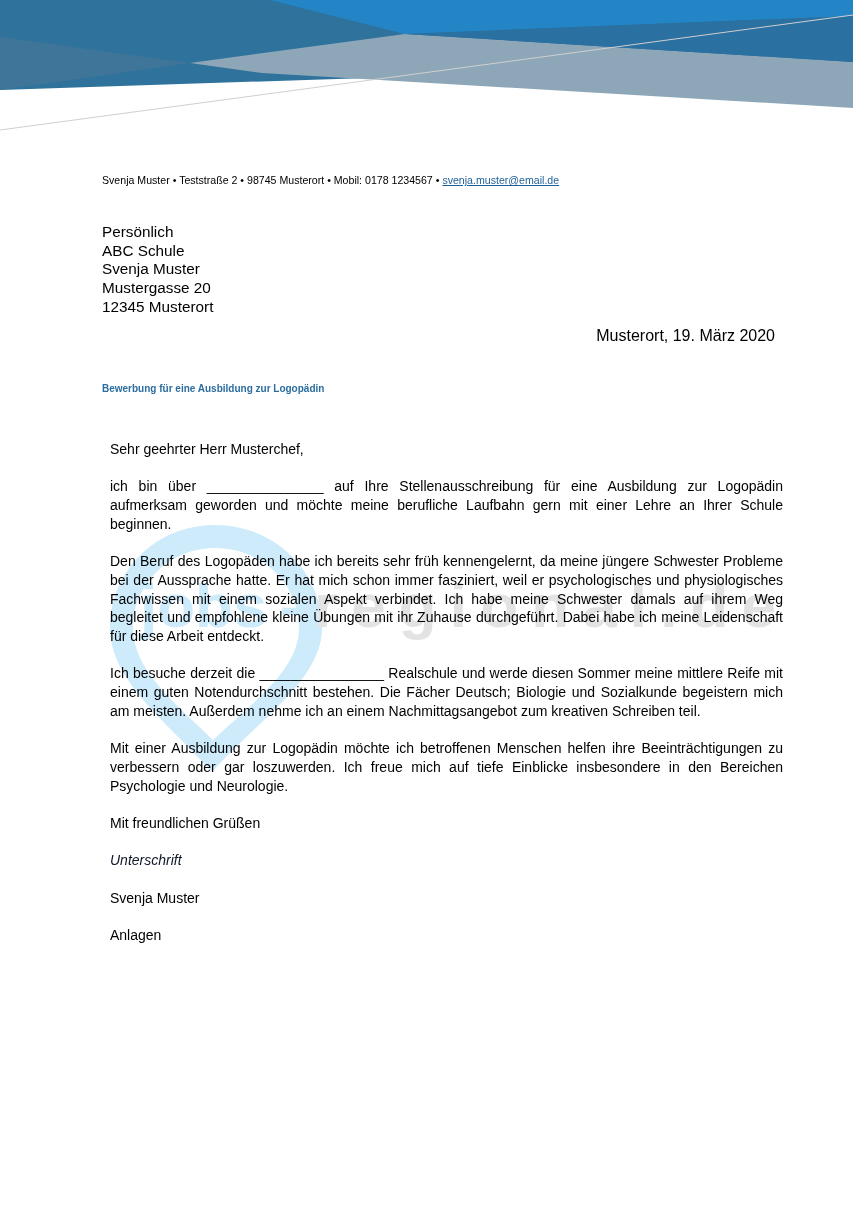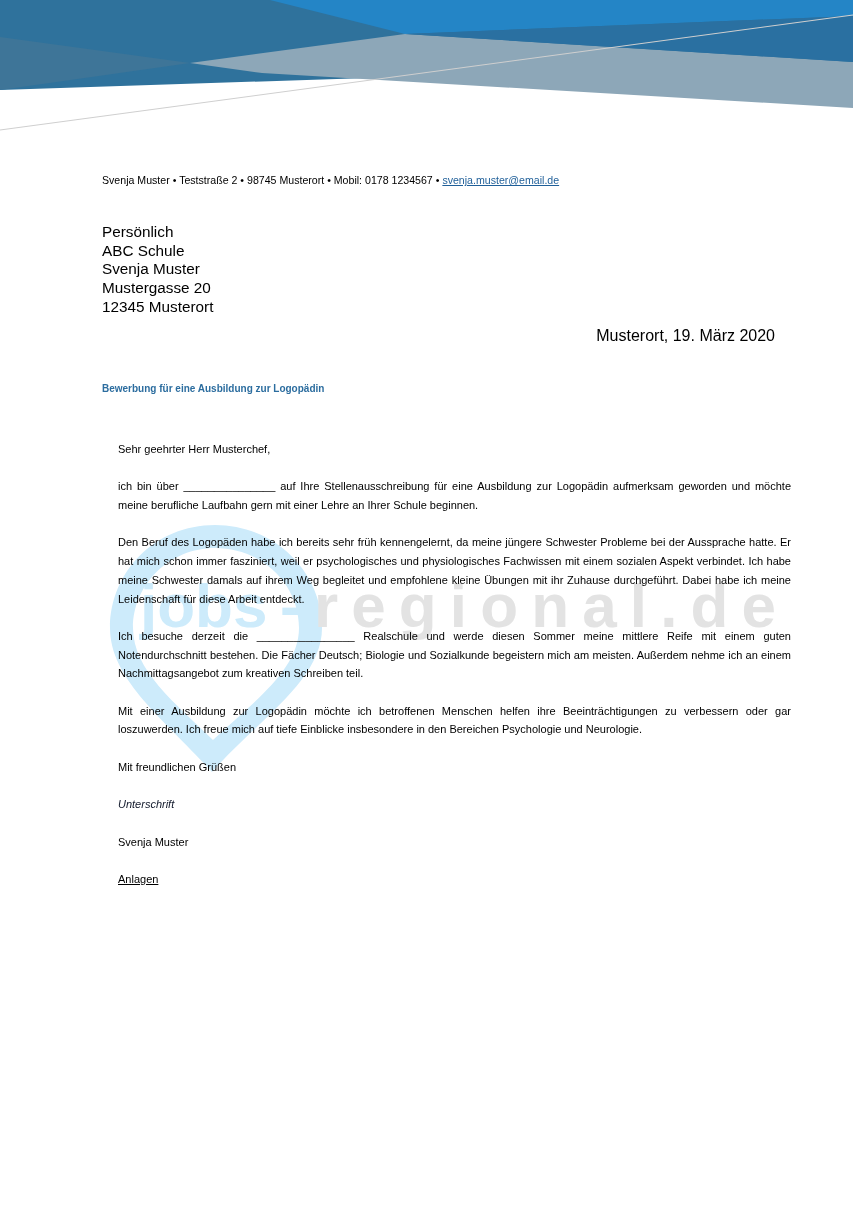--- a/index.html
+++ b/index.html
@@ -6,25 +6,25 @@
     body { width: 853px; height: 1222px; position: relative; overflow: hidden;
       font-family: "Liberation Sans", sans-serif; color: #000; }
     .header-art { position: absolute; left: 0; top: 0; width: 853px; height: 140px; }
     .watermark { position: absolute; left: 0; top: 0; width: 853px; height: 1222px; pointer-events: none; }
     .content { position: absolute; left: 102px; top: 0; width: 673px; }
     .sender-line { position: absolute; top: 174px; left: 0; font-size: 10.6px; white-space: nowrap; }
     .sender-line a { color: #1f5f99; text-decoration: underline; }
     .recipient { position: absolute; top: 223px; left: 0; font-size: 15.3px; line-height: 18.7px; }
     .date { position: absolute; top: 327px; right: 0; font-size: 16px; white-space: nowrap; }
     .subject { position: absolute; top: 383px; left: 0; font-size: 10px; font-weight: bold; color: #2c6d9f; white-space: nowrap; }
-    .body-text { position: absolute; top: 440px; left: 16px; width: 673px; font-size: 11px; line-height: 18.7px; }
+    .body-text { position: absolute; top: 440px; left: 8px; width: 673px; font-size: 14px; line-height: 18.7px; }
     .body-text p { margin: 0 0 18.7px 0; text-align: justify; }
     .body-text p.single { text-align: left; }
     .sig-placeholder { color: #0f172a; font-style: italic; }
-    .enclosures { text-decoration: underline; }
+    .enclosures { }
   </style>
 </head>
 <body>
 
 <svg class="header-art" viewBox="0 0 853 140" xmlns="http://www.w3.org/2000/svg">
   <polygon points="0,0 853,0 853,60 420,34 0,33" fill="#2485c6"></polygon>
   <polygon points="0,0 270,0 405,34 853,16 853,62 0,90" fill="#2f729c"></polygon>
   <polygon points="0,37 190,63 0,90" fill="#3e7598"></polygon>
   <polygon points="190,63 405,34 853,62 853,108 262,73" fill="#8da7b8"></polygon>
   <polygon points="405,34 853,16 853,62" fill="#2a70a1"></polygon>

